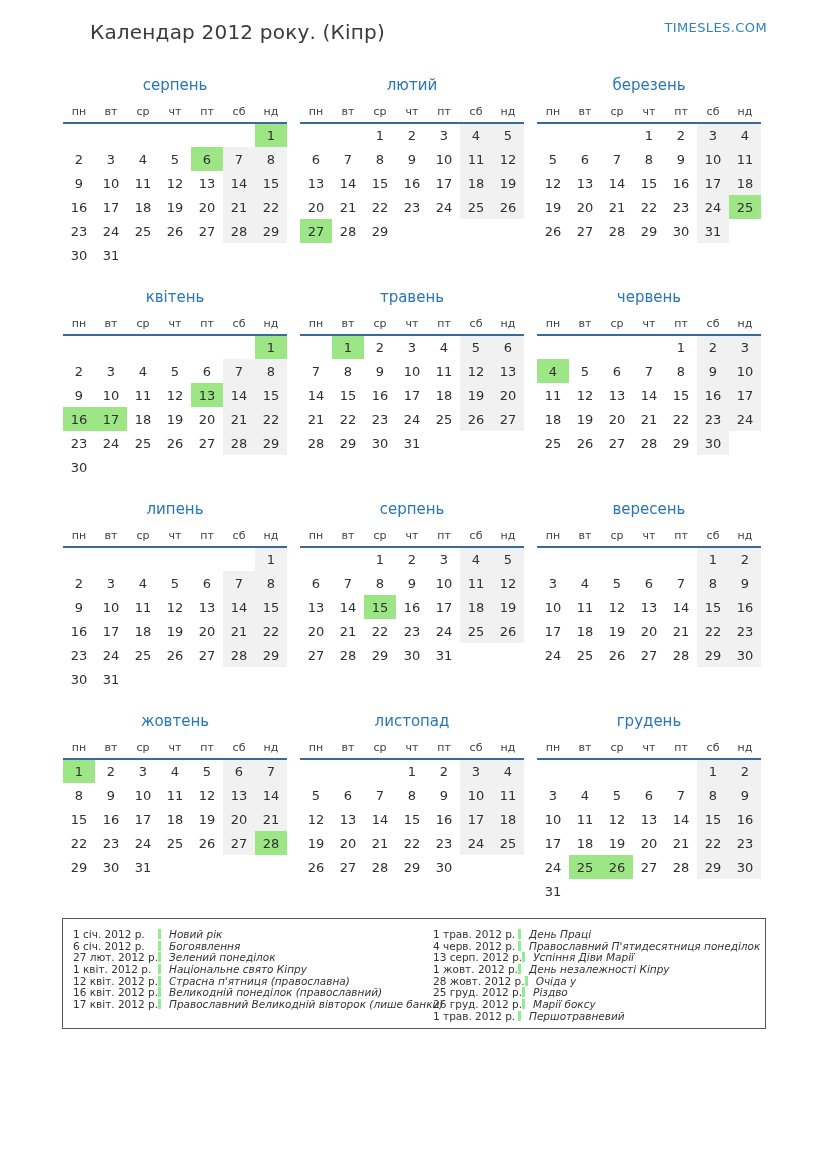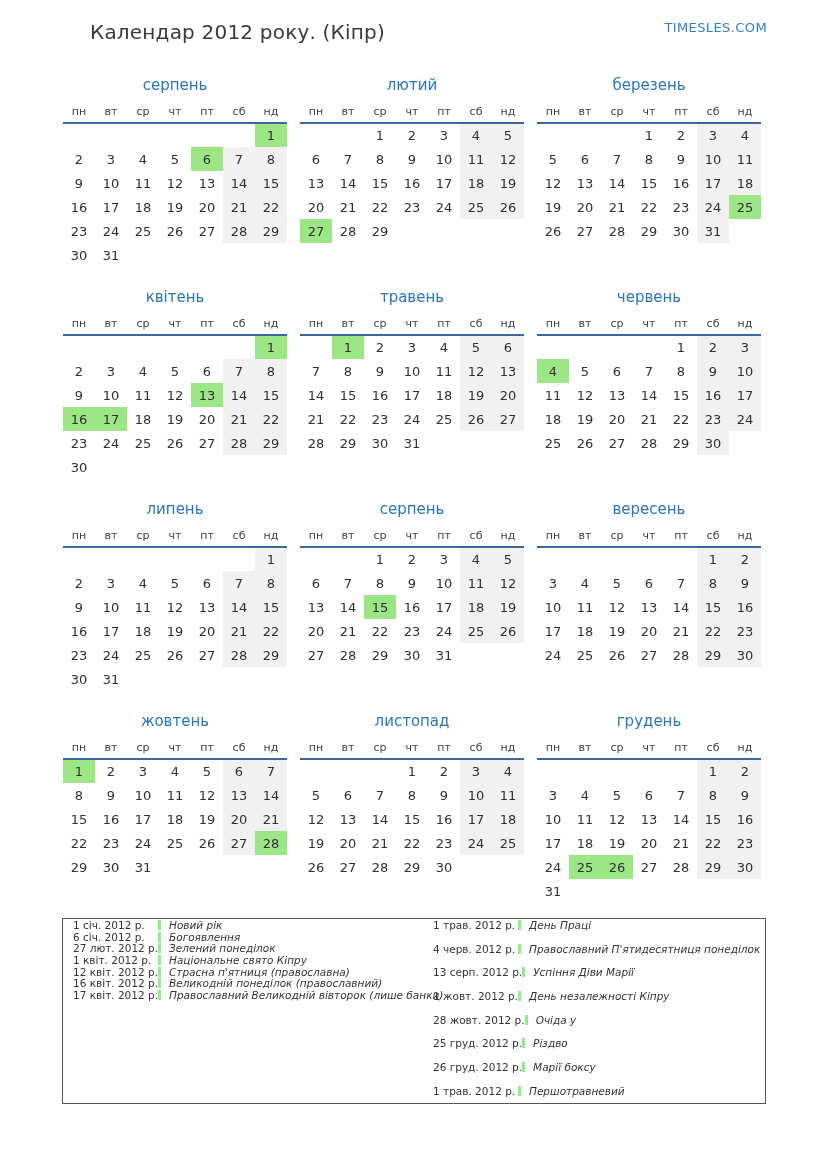--- a/index.html
+++ b/index.html
@@ -31,24 +31,24 @@
   table{border-collapse:collapse;table-layout:fixed;width:224px;}
   th{width:32px;height:22px;font-size:11px;font-weight:normal;color:var(--weekday-gray);
      text-align:center;border-bottom:2px solid var(--line-blue);background:#fff;}
   td{width:32px;height:24px;font-size:13px;color:var(--text-dark);text-align:center;
      vertical-align:middle;}
   td.wkend{background:var(--weekend-bg);}
   td.green{background:var(--green);}
 
   .legend{position:absolute;left:62px;top:918px;width:704px;min-height:106px;
           border:1px solid var(--border-gray);background:#fff;
-          display:flex;padding:0 8px 6px 10px;}
+          display:flex;padding:9px 8px 6px 10px;}
   .legend-col{display:flex;flex-direction:column;}
   .legend-col.left{width:360px;}
-  .legend-col.right{width:326px;gap:12px;}
+  .legend-col.right{width:326px;}
   .legend-entry{display:flex;align-items:center;height:11.7px;white-space:nowrap;}
   .legend-date{flex:0 0 85px;font-size:10.5px;color:#333;}
   .legend-marker{flex:0 0 3px;height:10px;background:var(--legend-green);margin-right:8px;}
   .legend-label{font-size:10.5px;color:#333;font-style:italic;}
 </style>
 </head>
 <body>
 
 <div class="page">
 

